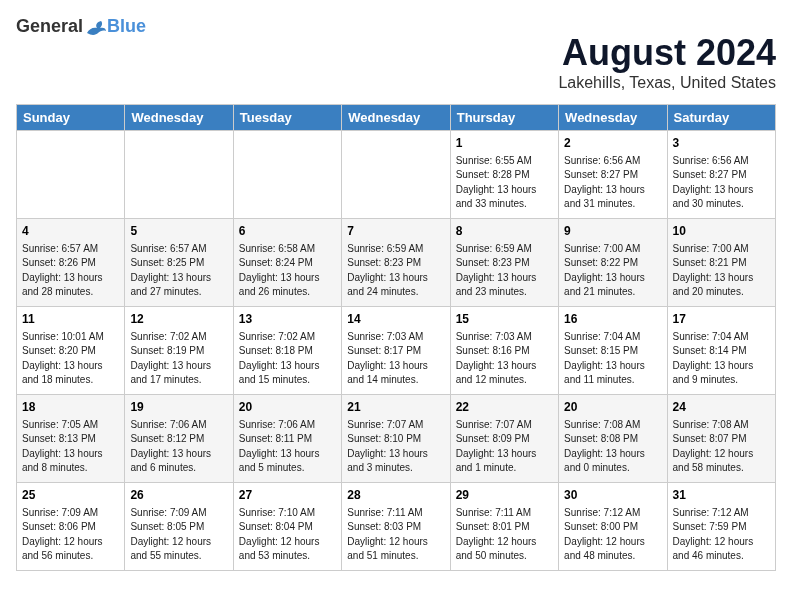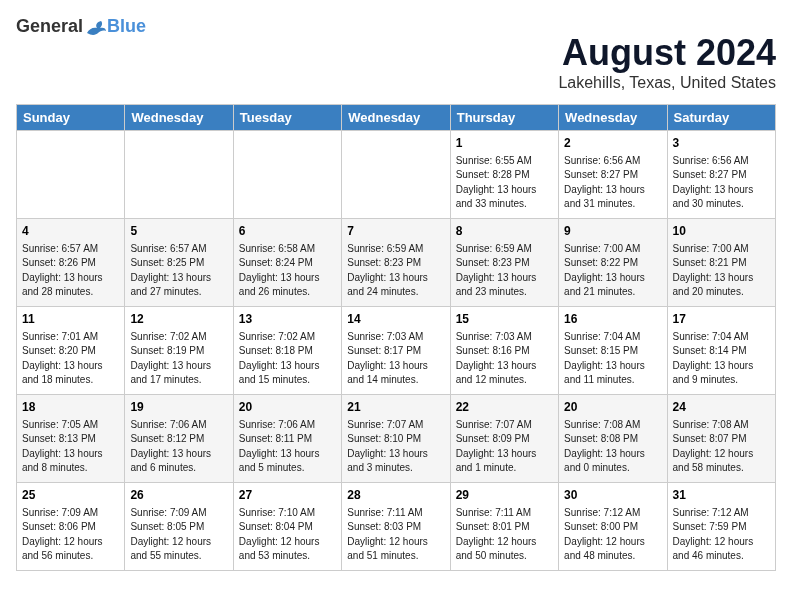--- a/index.html
+++ b/index.html
@@ -205,21 +205,21 @@
           <span class="day-number">10</span>
           <div class="day-info" style="white-space: pre-line;">Sunrise: 7:00 AM
 Sunset: 8:21 PM
 Daylight: 13 hours
 and 20 minutes.</div>
         </td>
       </tr>
       <tr class="week-row-3">
         <td>
           <span class="day-number">11</span>
-          <div class="day-info" style="white-space: pre-line;">Sunrise: 7:01 AM
+          <div class="day-info" style="white-space: pre-line;">Sunrise: 10:01 AM
 Sunset: 8:20 PM
 Daylight: 13 hours
 and 18 minutes.</div>
         </td>
         <td>
           <span class="day-number">12</span>
           <div class="day-info" style="white-space: pre-line;">Sunrise: 7:02 AM
 Sunset: 8:19 PM
 Daylight: 13 hours
 and 17 minutes.</div>

